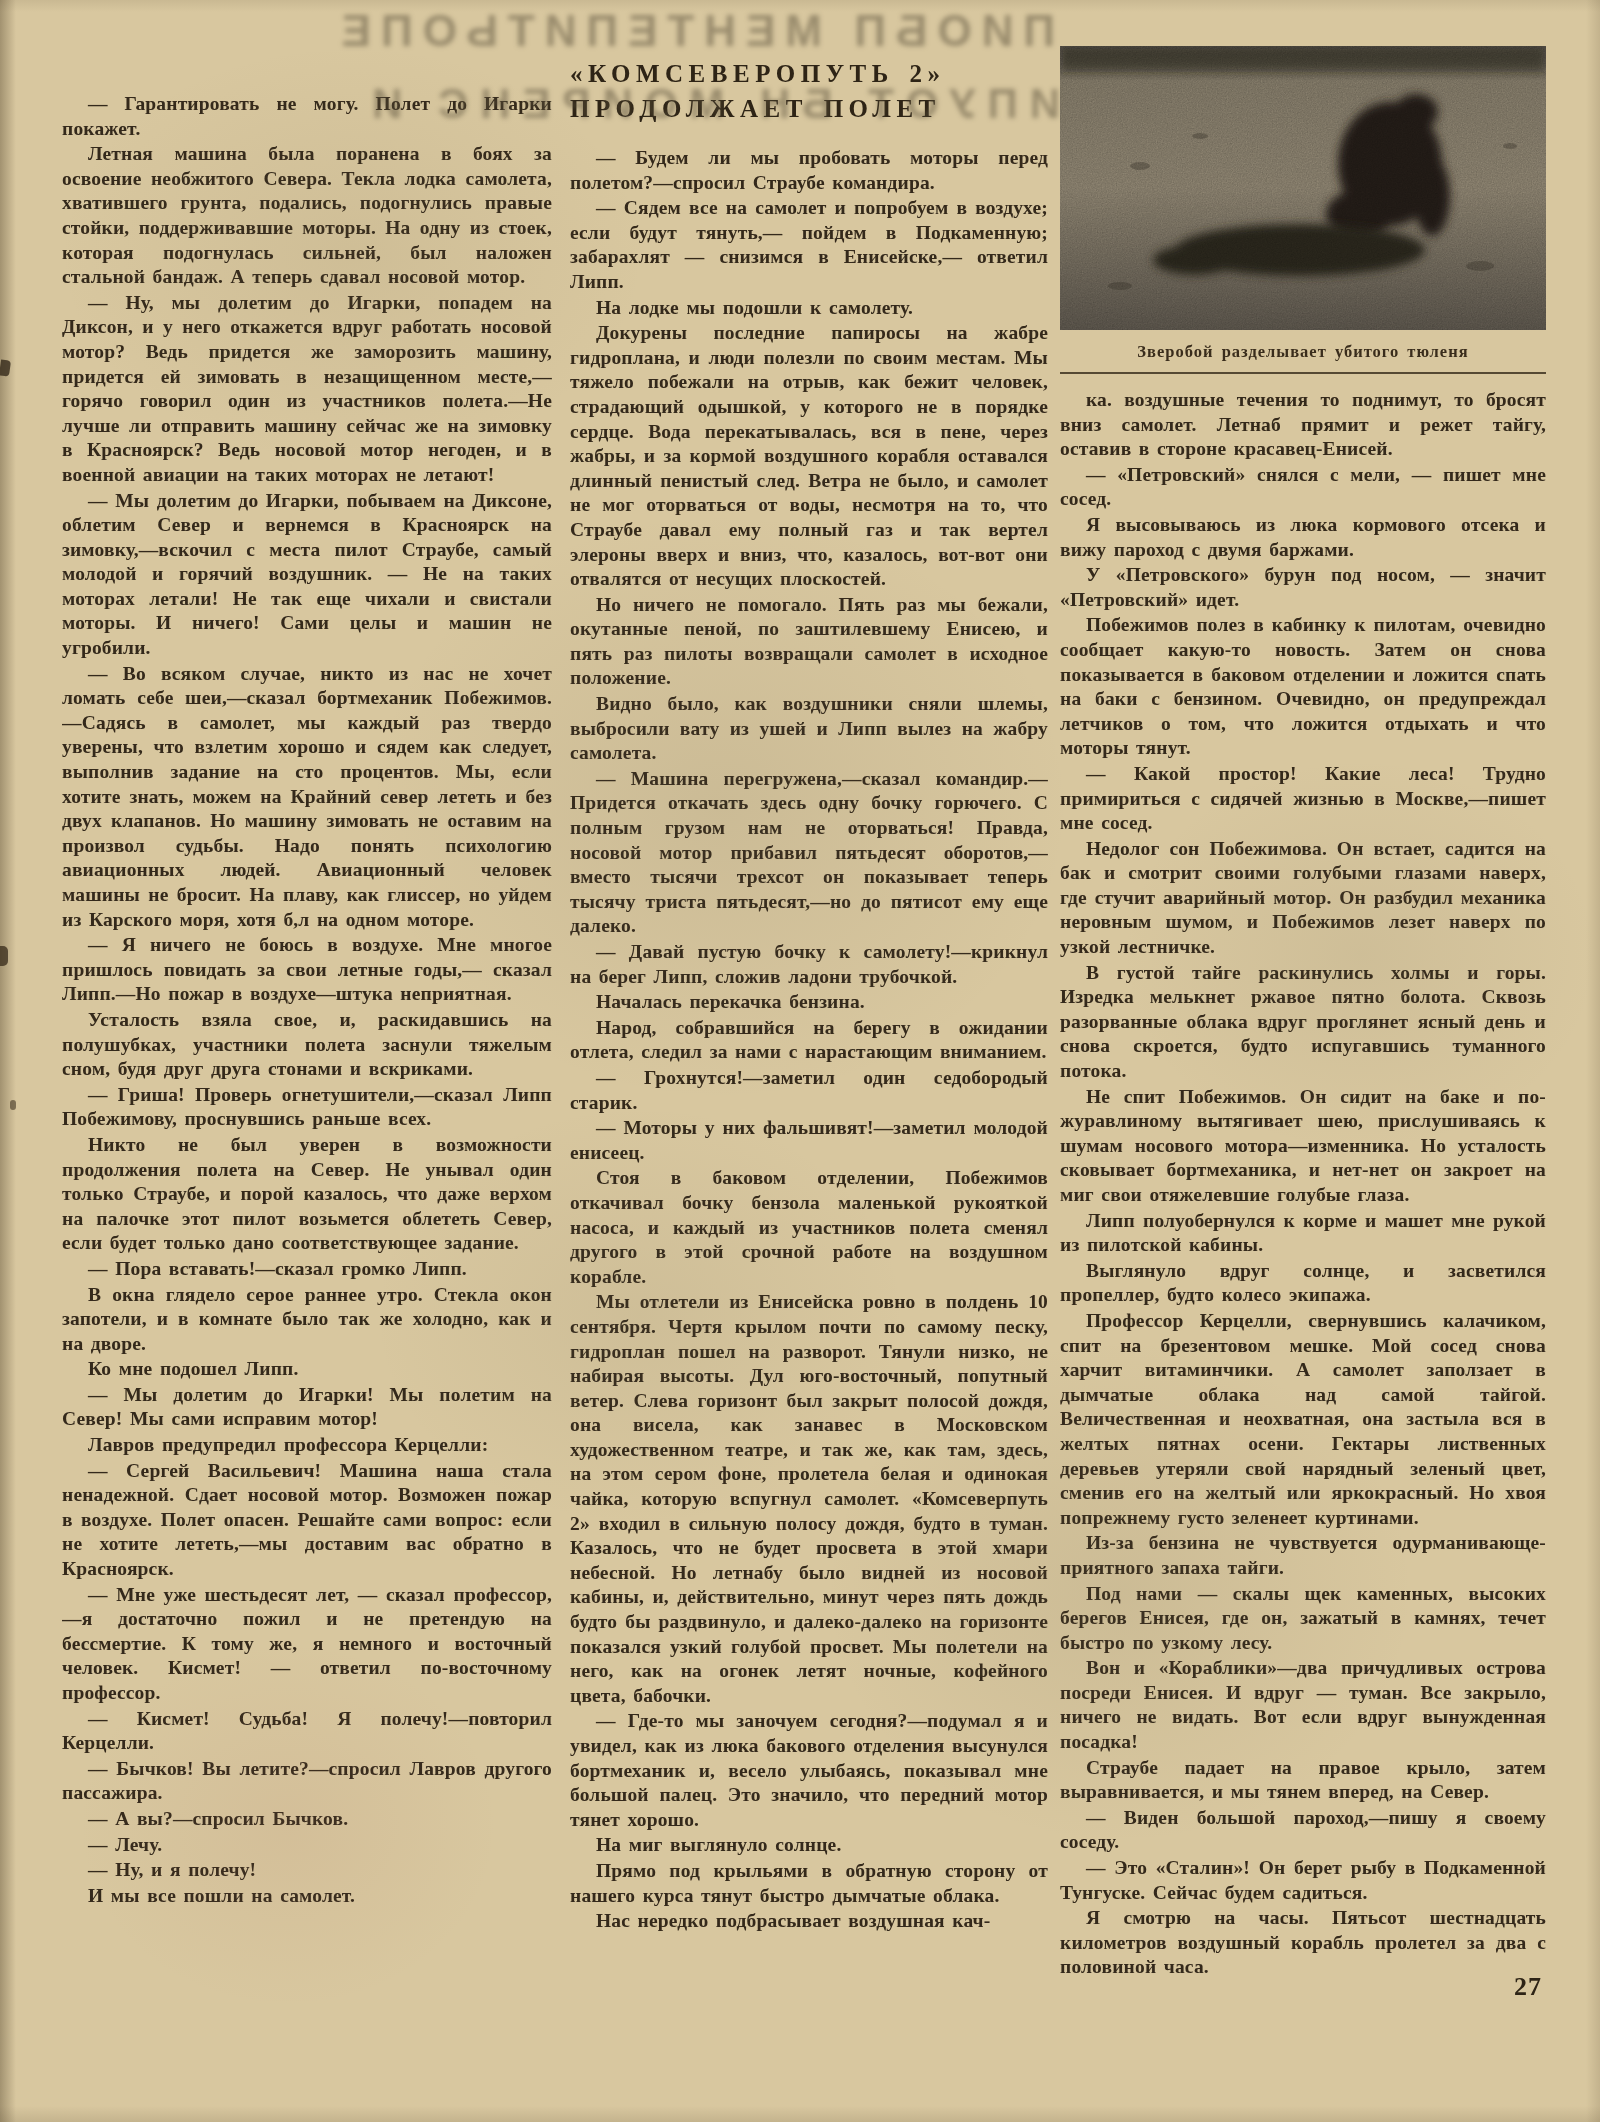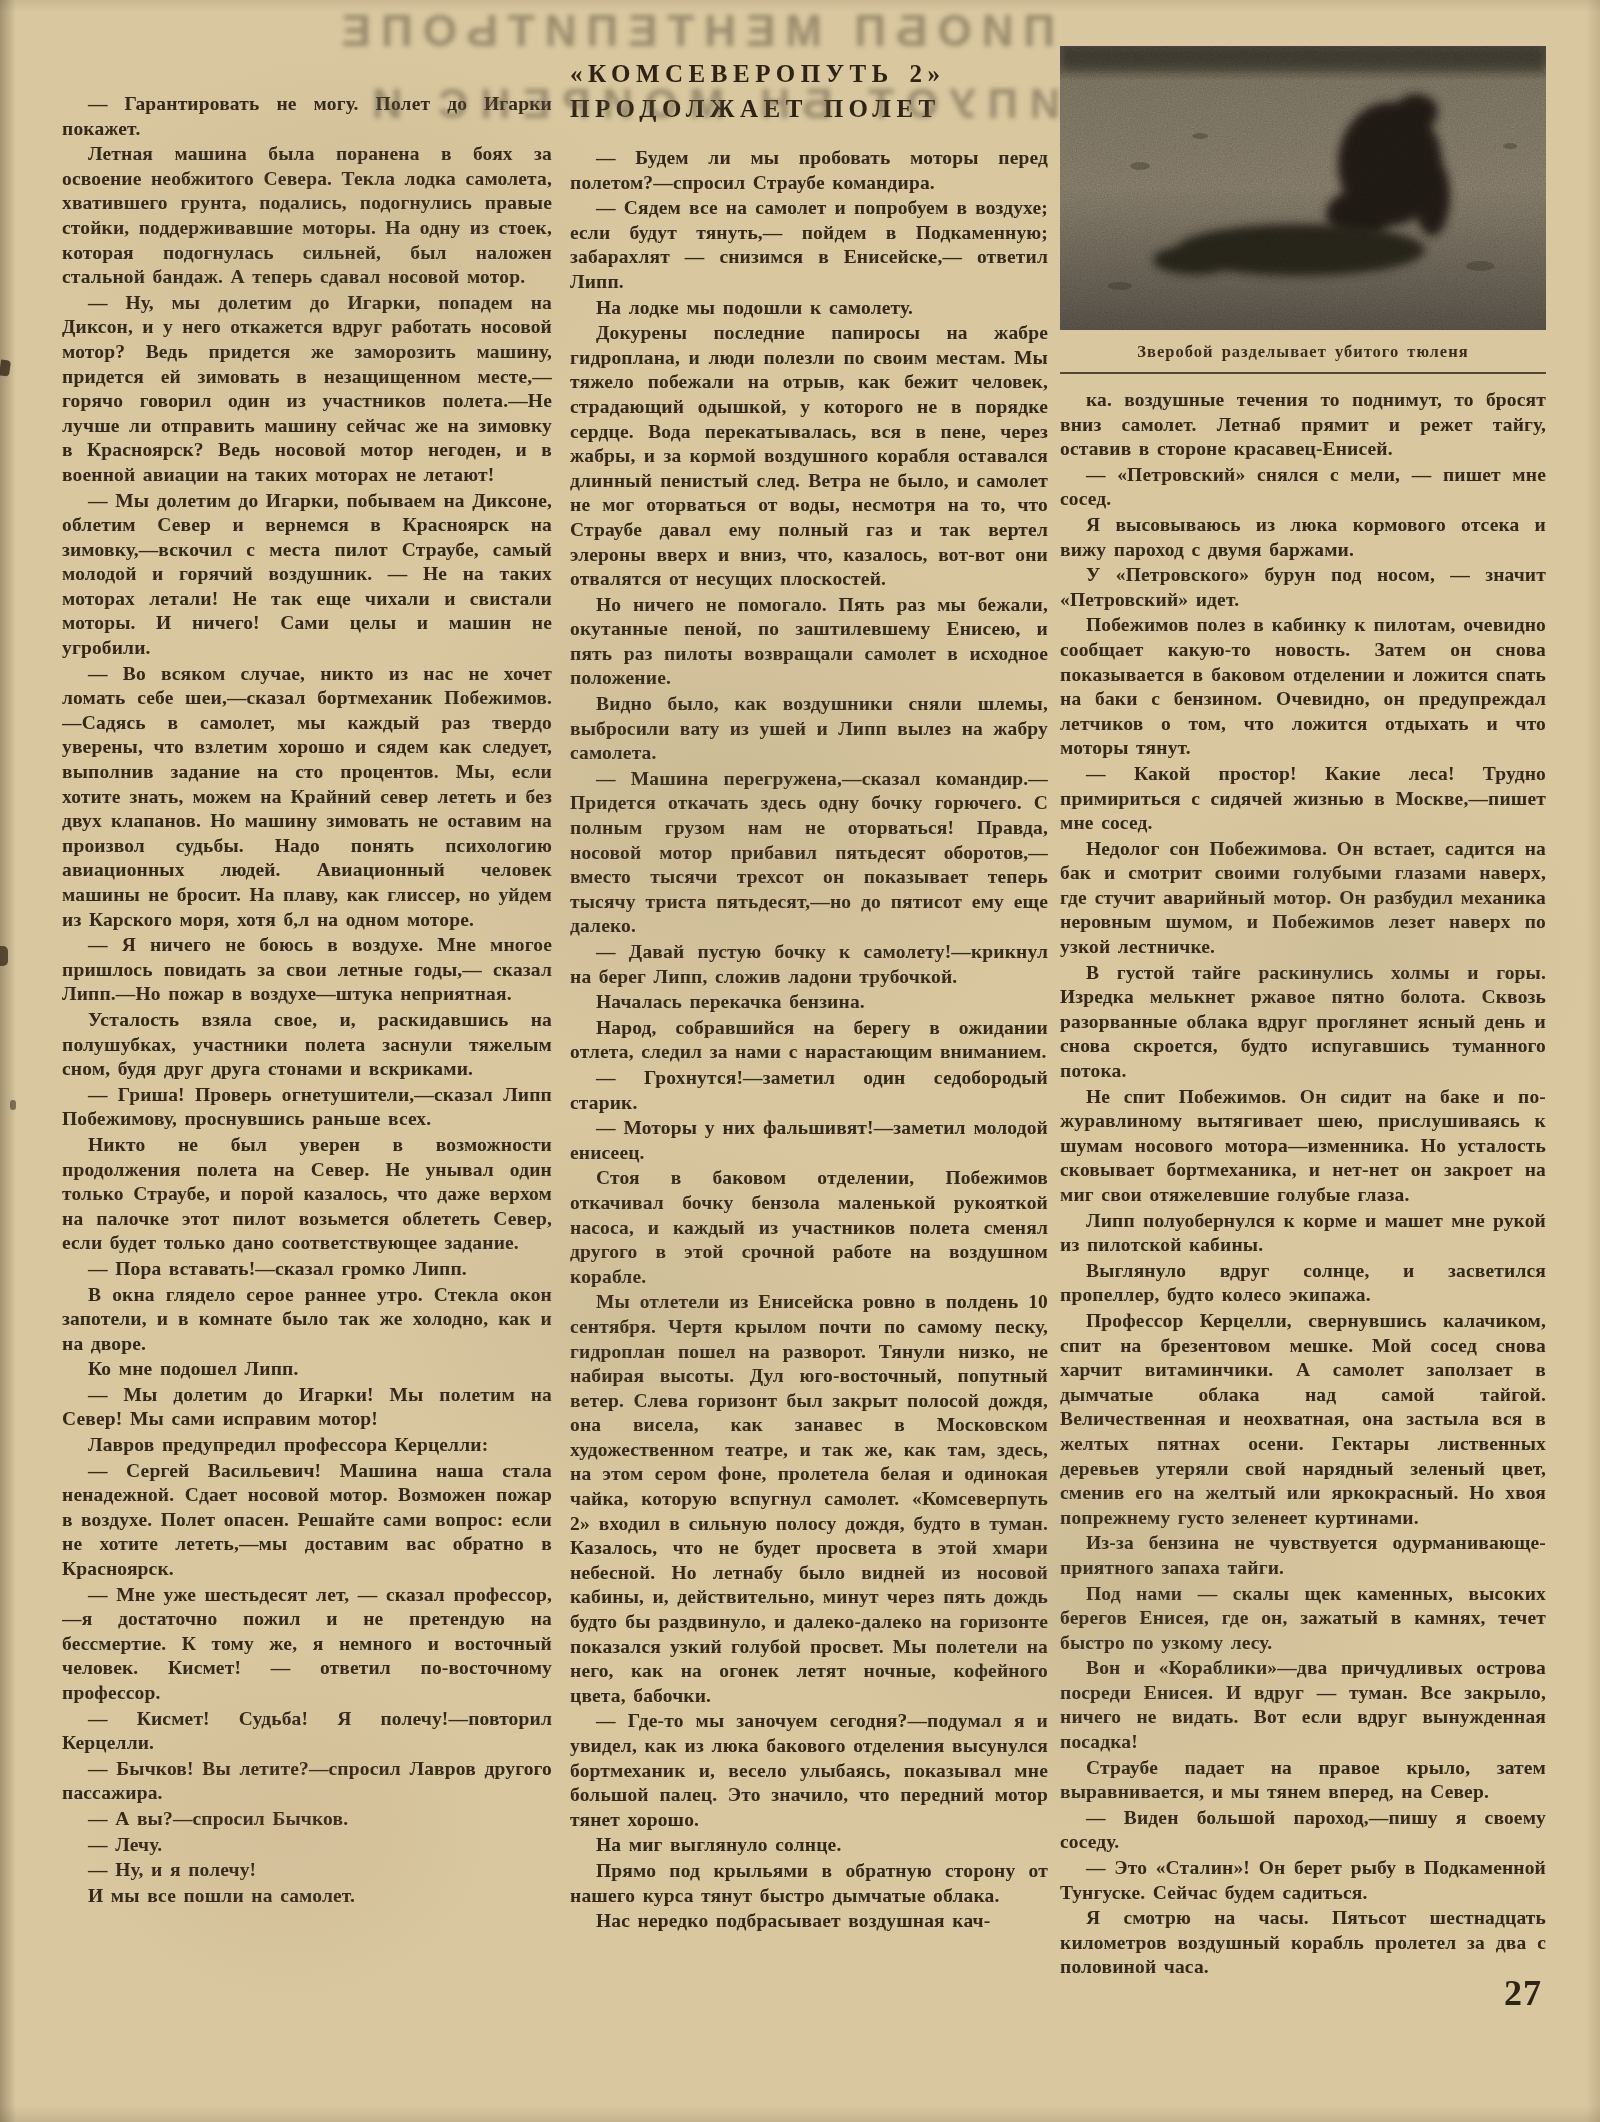--- a/index.html
+++ b/index.html
@@ -40,21 +40,21 @@
   .photo-figure{position:relative;width:486px;height:284px;margin:0 0 12px 0;
     box-shadow:inset 0 0 18px rgba(30,25,18,.55);}
   .photo-figure svg{display:block;width:100%;height:100%;}
   .photo-caption{
     text-align:center;font-size:16.5px;font-weight:bold;color:#3a2d1c;
     letter-spacing:1px;margin:4px 0 10px 0;word-spacing:3px;
   }
   .caption-rule{border:none;border-top:2.5px solid rgba(62,50,32,.85);margin:0 0 14px 0;}
   .page-number{
     position:absolute;right:58px;top:1972px;z-index:6;
-    font-size:36px;font-weight:bold;color:#2e2416;letter-spacing:1px;
+    font-size:26px;font-weight:bold;color:#2e2416;letter-spacing:1px;
   }
   .bleed{
     position:absolute;z-index:1;pointer-events:none;
     transform:scaleX(-1);filter:blur(2.6px);
     font-family:"Liberation Sans", sans-serif;font-weight:bold;
     color:rgba(92,82,60,.50);white-space:nowrap;
   }
   #bleed1{left:255px;top:6px;font-size:44px;letter-spacing:10px;width:800px;}
   #bleed2{left:300px;top:80px;font-size:42px;letter-spacing:12px;width:760px;}
   .nick{position:absolute;background:#35291a;z-index:6;}

